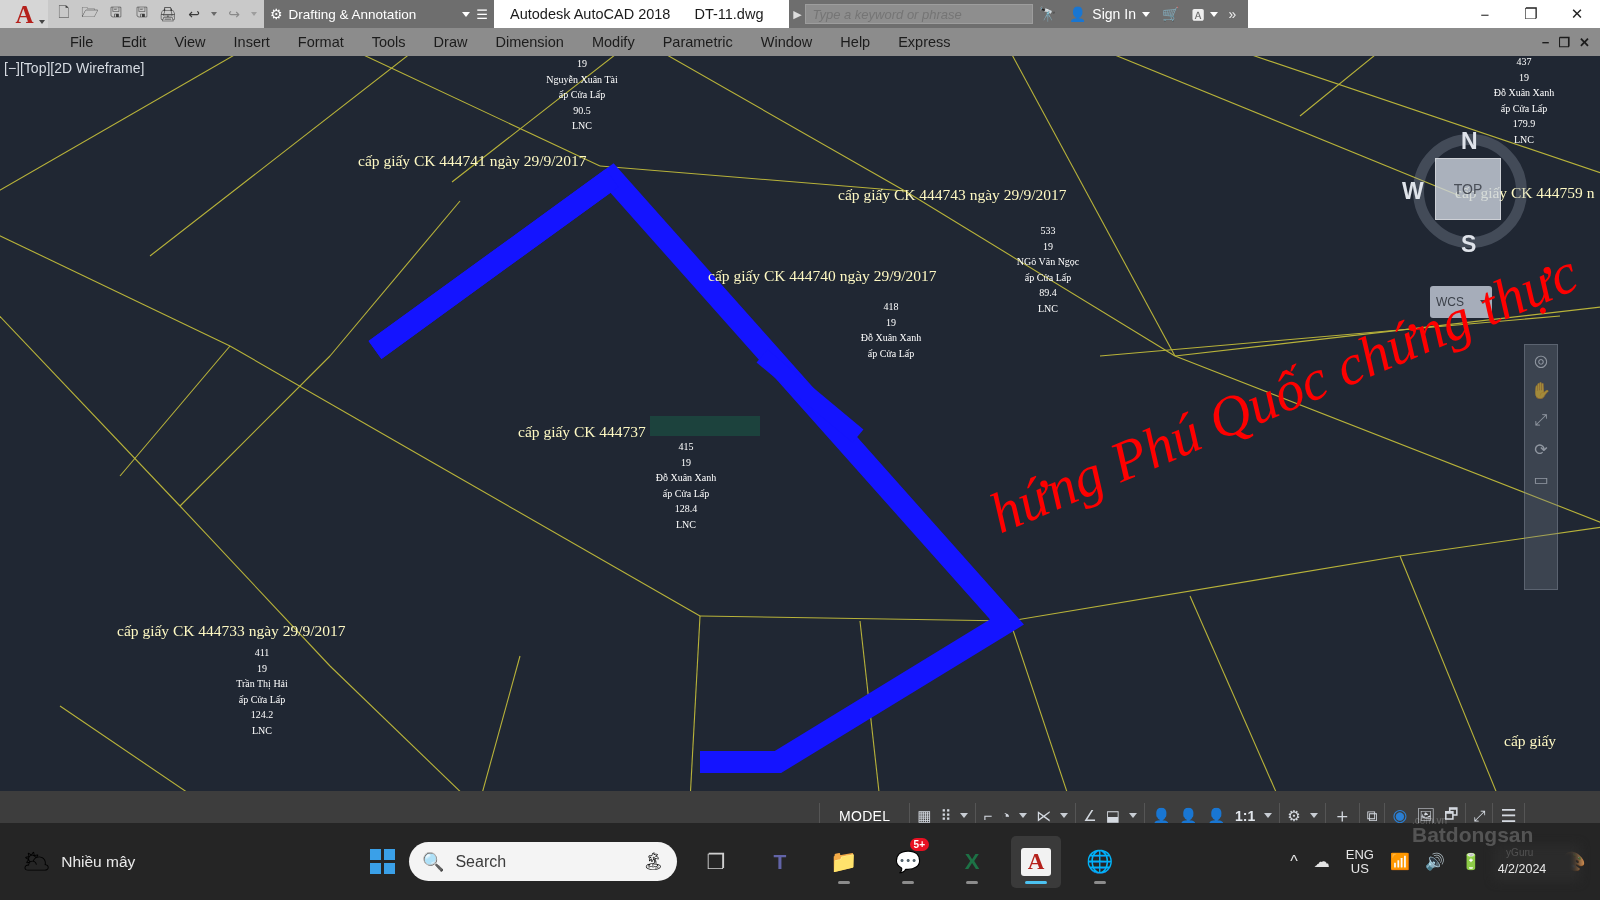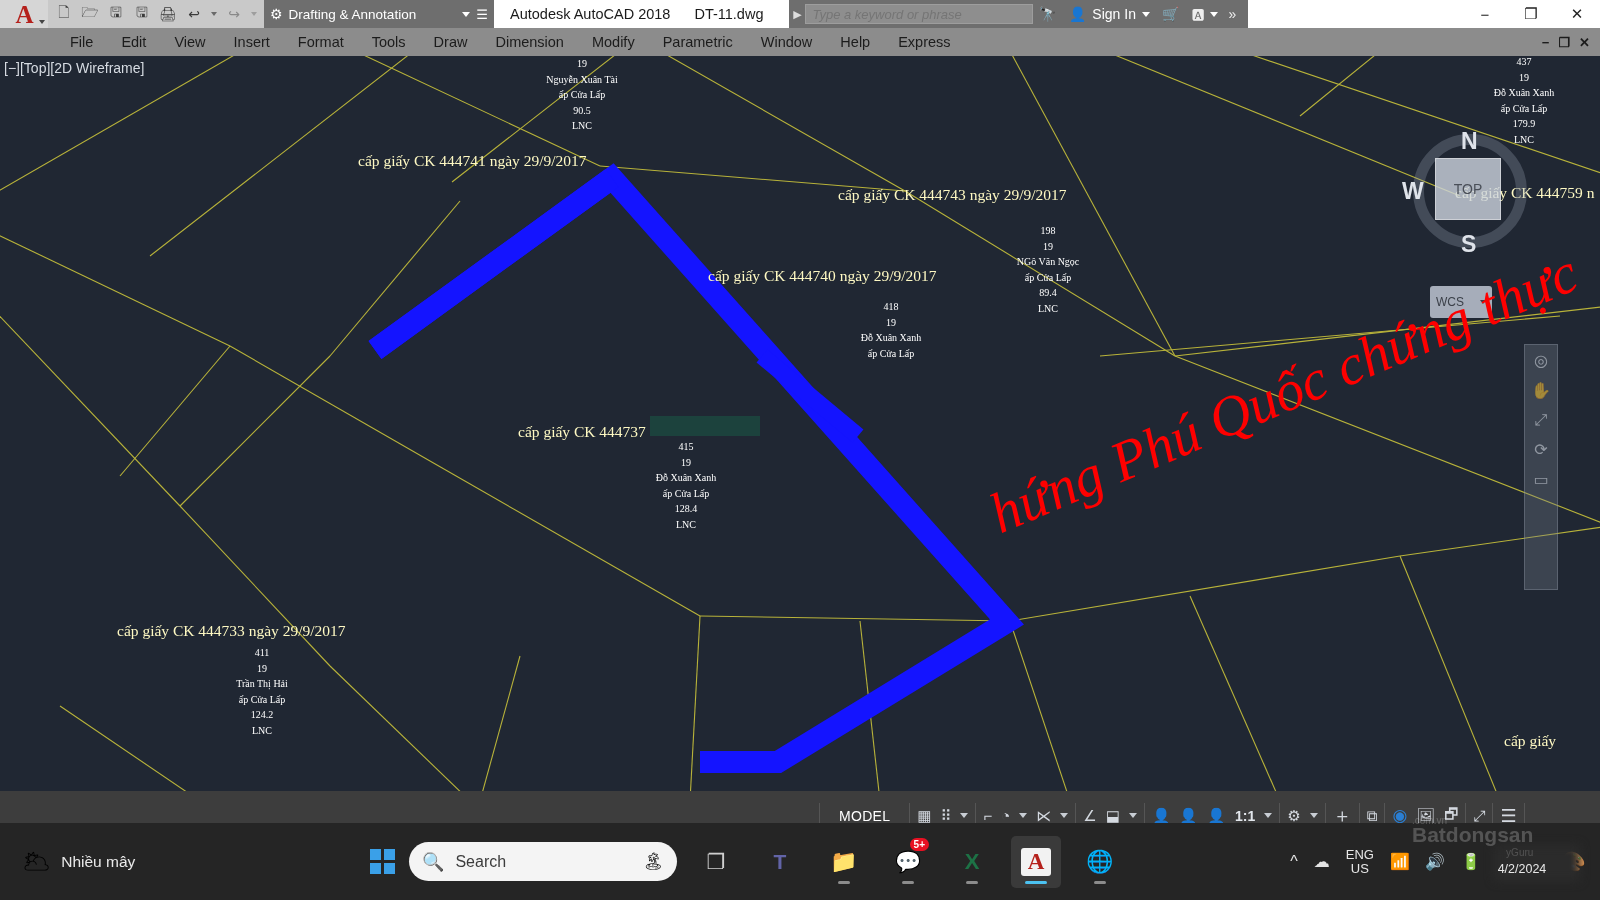--- a/index.html
+++ b/index.html
@@ -276,21 +276,21 @@
   <div class="plabel" style="left:1524px;top:-2px;transform:translateX(-50%)">
     <div>437</div>
     <div>19</div>
     <div>Đỗ Xuân Xanh</div>
     <div>ấp Cửa Lấp</div>
     <div>179.9</div>
     <div>LNC</div>
   </div>
 
   <div class="plabel" style="left:1048px;top:167px;transform:translateX(-50%)">
-    <div>198</div>
+    <div>533</div>
     <div>19</div>
     <div>NGô Văn Ngọc</div>
     <div>ấp Cửa Lấp</div>
     <div>89.4</div>
     <div>LNC</div>
   </div>
 
   <div class="plabel" style="left:891px;top:243px;transform:translateX(-50%)">
     <div>418</div>
     <div>19</div>

